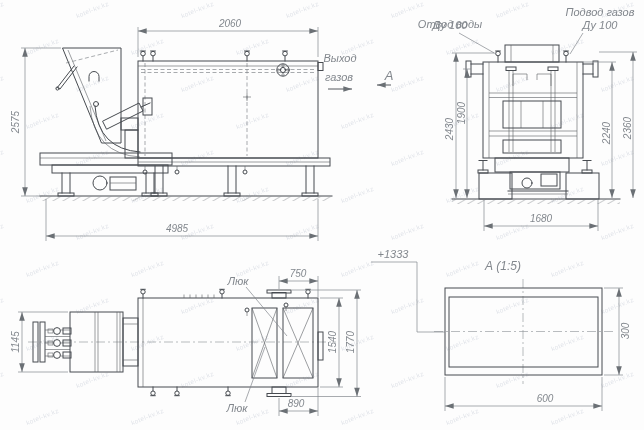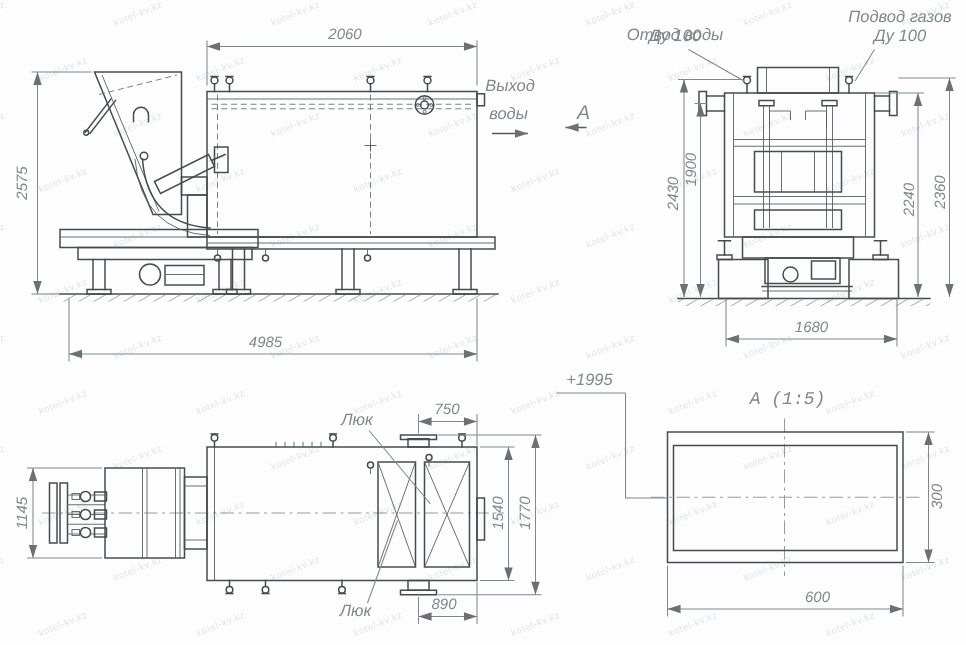--- a/index.html
+++ b/index.html
@@ -434,39 +434,39 @@
         <line x1="371" y1="262" x2="417" y2="262" class="dim"></line>
         <path d="M417,262 V332 H445" class="dim"></path>
       </g>
     </g>
   </svg>
 
   <div class="t s10" style="left:230px;top:24px;">2060</div>
   <div class="t s10 rot" style="left:16px;top:122px;">2575</div>
   <div class="t s10" style="left:177px;top:229px;">4985</div>
   <div class="t s11" style="left:340px;top:58px;">Выход</div>
-  <div class="t s11" style="left:339px;top:77px;">воды</div>
+  <div class="t s11" style="left:339px;top:77px;">газов</div>
   <div class="t s13" style="left:389px;top:75px;">А</div>
 
   <div class="t s11" style="left:450px;top:24px;">Отвод воды</div>
   <div class="t s11" style="left:450px;top:25px;">Ду 100</div>
   <div class="t s11" style="left:600px;top:12px;">Подвод газов</div>
   <div class="t s11" style="left:600px;top:25px;">Ду 100</div>
   <div class="t s10 rot" style="left:450px;top:129px;">2430</div>
   <div class="t s10 rot" style="left:462px;top:113px;">1900</div>
   <div class="t s10 rot" style="left:607px;top:133px;">2240</div>
   <div class="t s10 rot" style="left:628px;top:128px;">2360</div>
   <div class="t s10" style="left:541px;top:219px;">1680</div>
 
   <div class="t s10 rot" style="left:16px;top:342px;">1145</div>
   <div class="t s10" style="left:298px;top:274px;text-align:right;">750</div>
   <div class="t s10" style="left:296px;top:404px;">890</div>
   <div class="t s10 rot" style="left:333px;top:342px;">1540</div>
   <div class="t s10 rot" style="left:351px;top:342px;">1770</div>
   <div class="t s11" style="left:238px;top:281px;">Люк</div>
   <div class="t s11" style="left:237px;top:408px;">Люк</div>
 
-  <div class="t s12" style="left:525px;top:266px;font-family:Liberation Mono, monospace;">А (1:5)</div>
-  <div class="t s11" style="left:393px;top:254px;">+1995</div>
+  <div class="t s12" style="left:503px;top:266px;">А (1:5)</div>
+  <div class="t s11" style="left:393px;top:254px;">+1333</div>
   <div class="t s10" style="left:523px;top:399px;padding-left:44px;">600</div>
   <div class="t s10 rot" style="left:626px;top:331px;">300</div>
 
 </div>
 
 </body></html>

